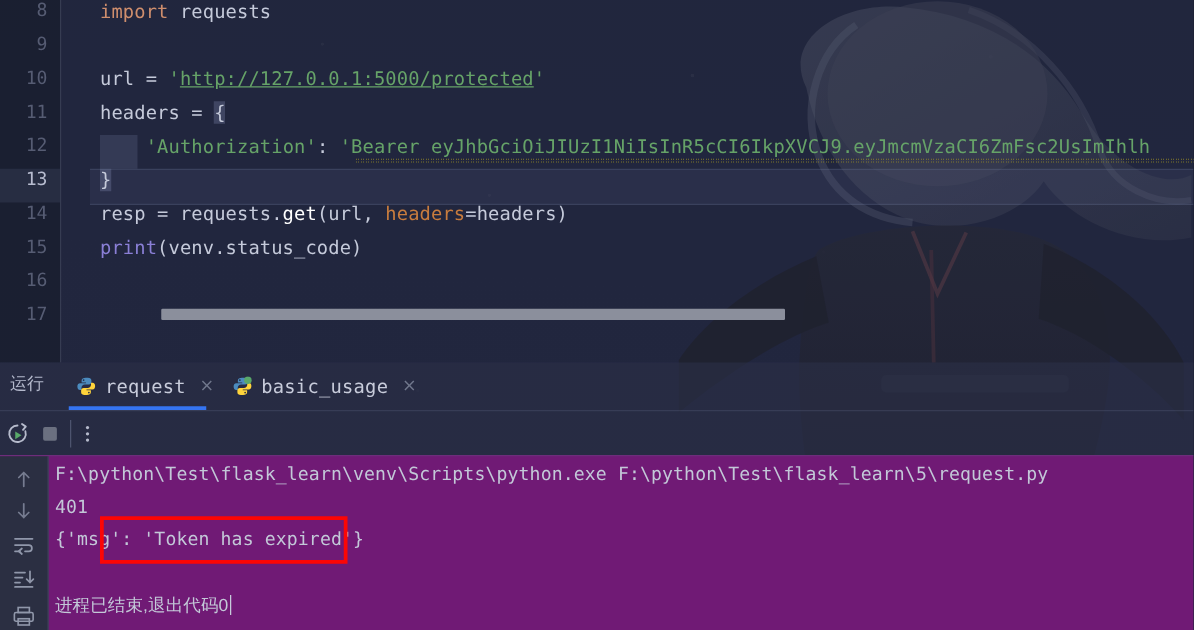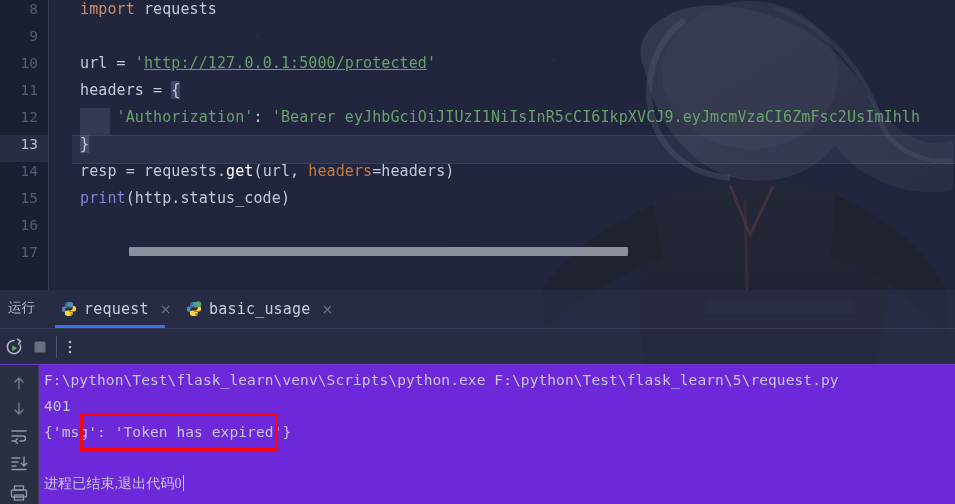--- a/index.html
+++ b/index.html
@@ -194,21 +194,21 @@
   .tool-div {
     position: absolute;
     top: 7px; height: 22px;
     width: 1px;
     background: rgba(125,133,165,0.45);
   }
 
   .conwrap {
     position: absolute;
     left: 0; right: 0; top: 74px; bottom: 0;
-    background: #6d28d9;
+    background: #701a75;
     border-top: 1px solid rgba(105,113,145,0.22);
     text-align: right;
   }
   .conside {
     position: absolute;
     left: 0; top: 0; bottom: 0;
     width: 38px;
     background: #2b2f42;
     border-right: 1px solid rgba(105,113,145,0.30);
   }
@@ -225,21 +225,21 @@
   .oline {
     position: absolute;
     left: 6px;
     white-space: pre;
     font-size: 14.5px;
     line-height: 26px;
     height: 26px;
     color: #c3c8d8;
     letter-spacing: .1px;
   }
-  .oline.cjk { font-family: Liberation Serif, serif; font-size: 14px; }
+  .oline.cjk { font-family: Liberation Sans, sans-serif; font-size: 14px; }
   .redbox {
     position: absolute;
     border: 3px solid #fb0606;
     box-sizing: border-box;
   }
   .caret {
     display: inline-block;
     width: 1px; height: 16px;
     background: #c6cbdb;
     vertical-align: -3px;
@@ -311,21 +311,21 @@
 
       <div class="cl" style="top:77px"><span class="t-plain">headers = </span><span class="t-brace brace-hl">{</span></div>
 
       <div class="cl" style="top:104px"><span class="t-plain">    </span><span class="t-str">'Authorization'</span><span class="t-plain">: </span><span class="t-str">'Bearer eyJhbGciOiJIUzI1NiIsInR5cCI6IkpXVCJ9.eyJmcmVzaCI6ZmFsc2UsImIhlh</span></div>
       <div class="squiggle" style="left:212px; top:127px; width:745px"></div>
 
       <div class="cl" style="top:131px"><span class="t-brace brace-hl">}</span></div>
 
       <div class="cl" style="top:158px"><span class="t-plain">resp = requests.</span><span class="t-fn">get</span><span class="t-plain">(url, </span><span class="t-kwarg">headers</span><span class="t-plain">=headers)</span></div>
 
-      <div class="cl" style="top:185px"><span class="t-builtin">print</span><span class="t-plain">(http.status_code)</span></div>
+      <div class="cl" style="top:185px"><span class="t-builtin">print</span><span class="t-plain">(venv.status_code)</span></div>
 
 
       <div class="hscroll-track">
         <div class="hscroll-thumb"></div>
       </div>
     </div>
   </div>
 
   <div class="runwin">
 

